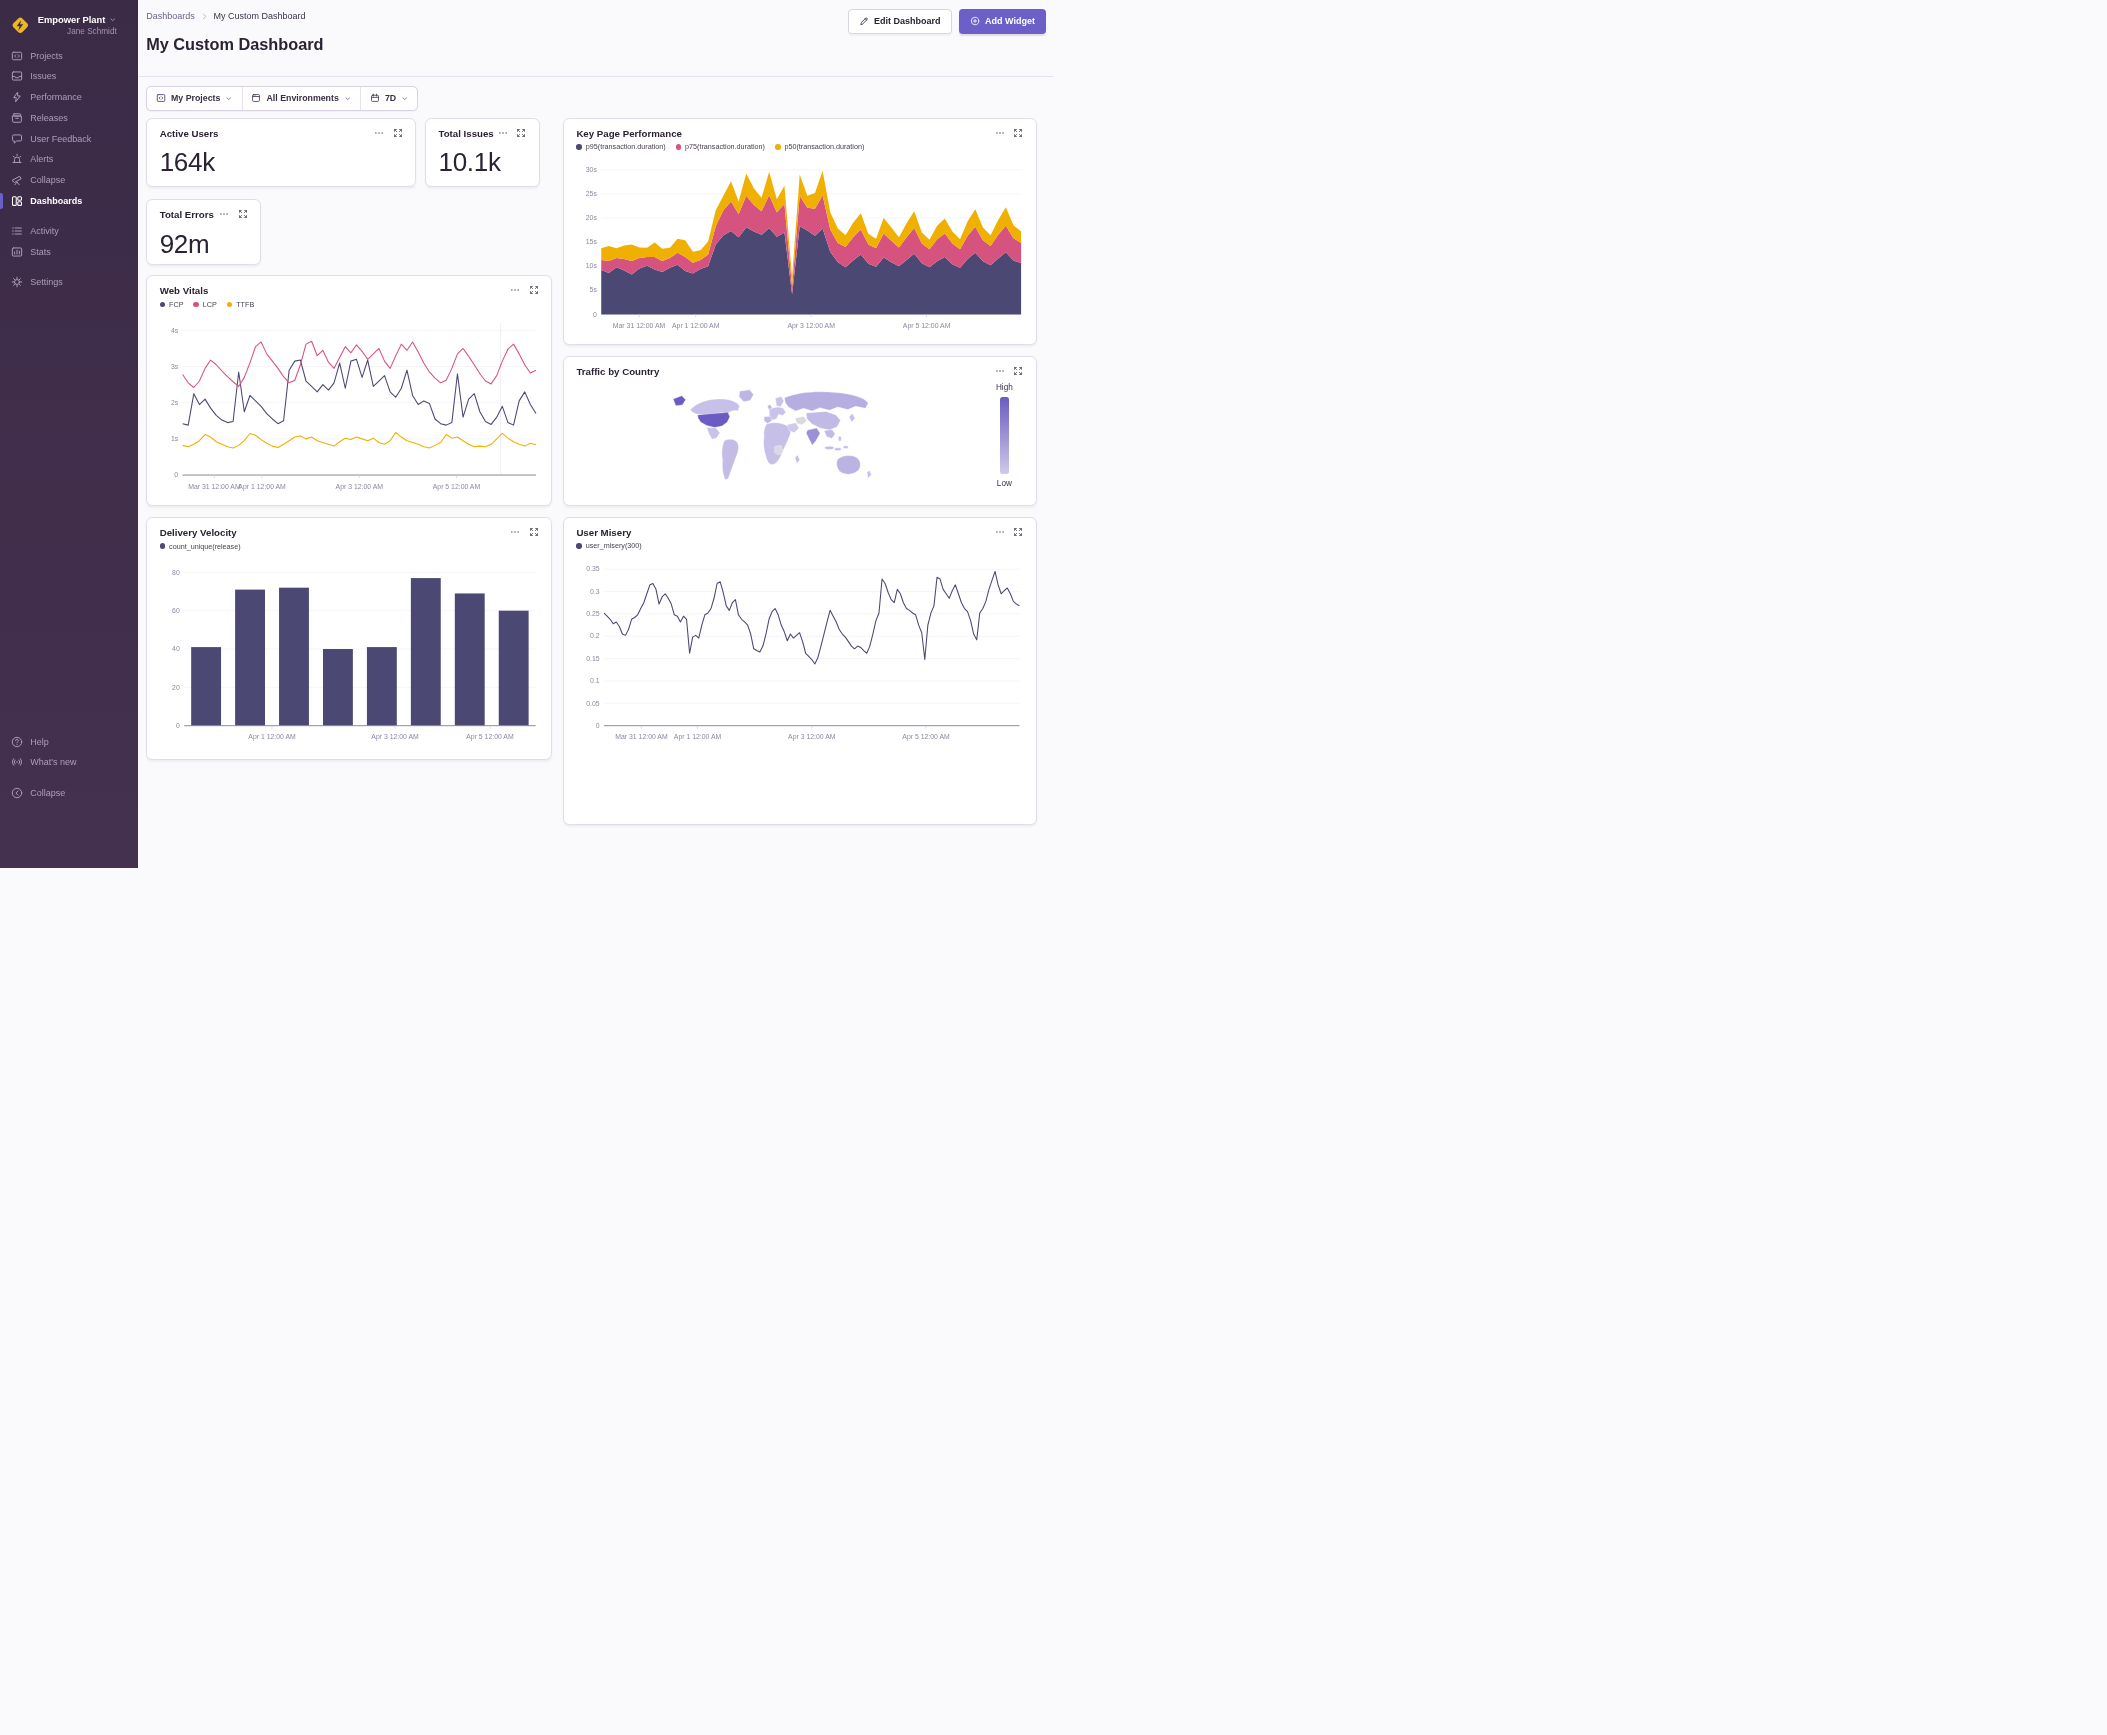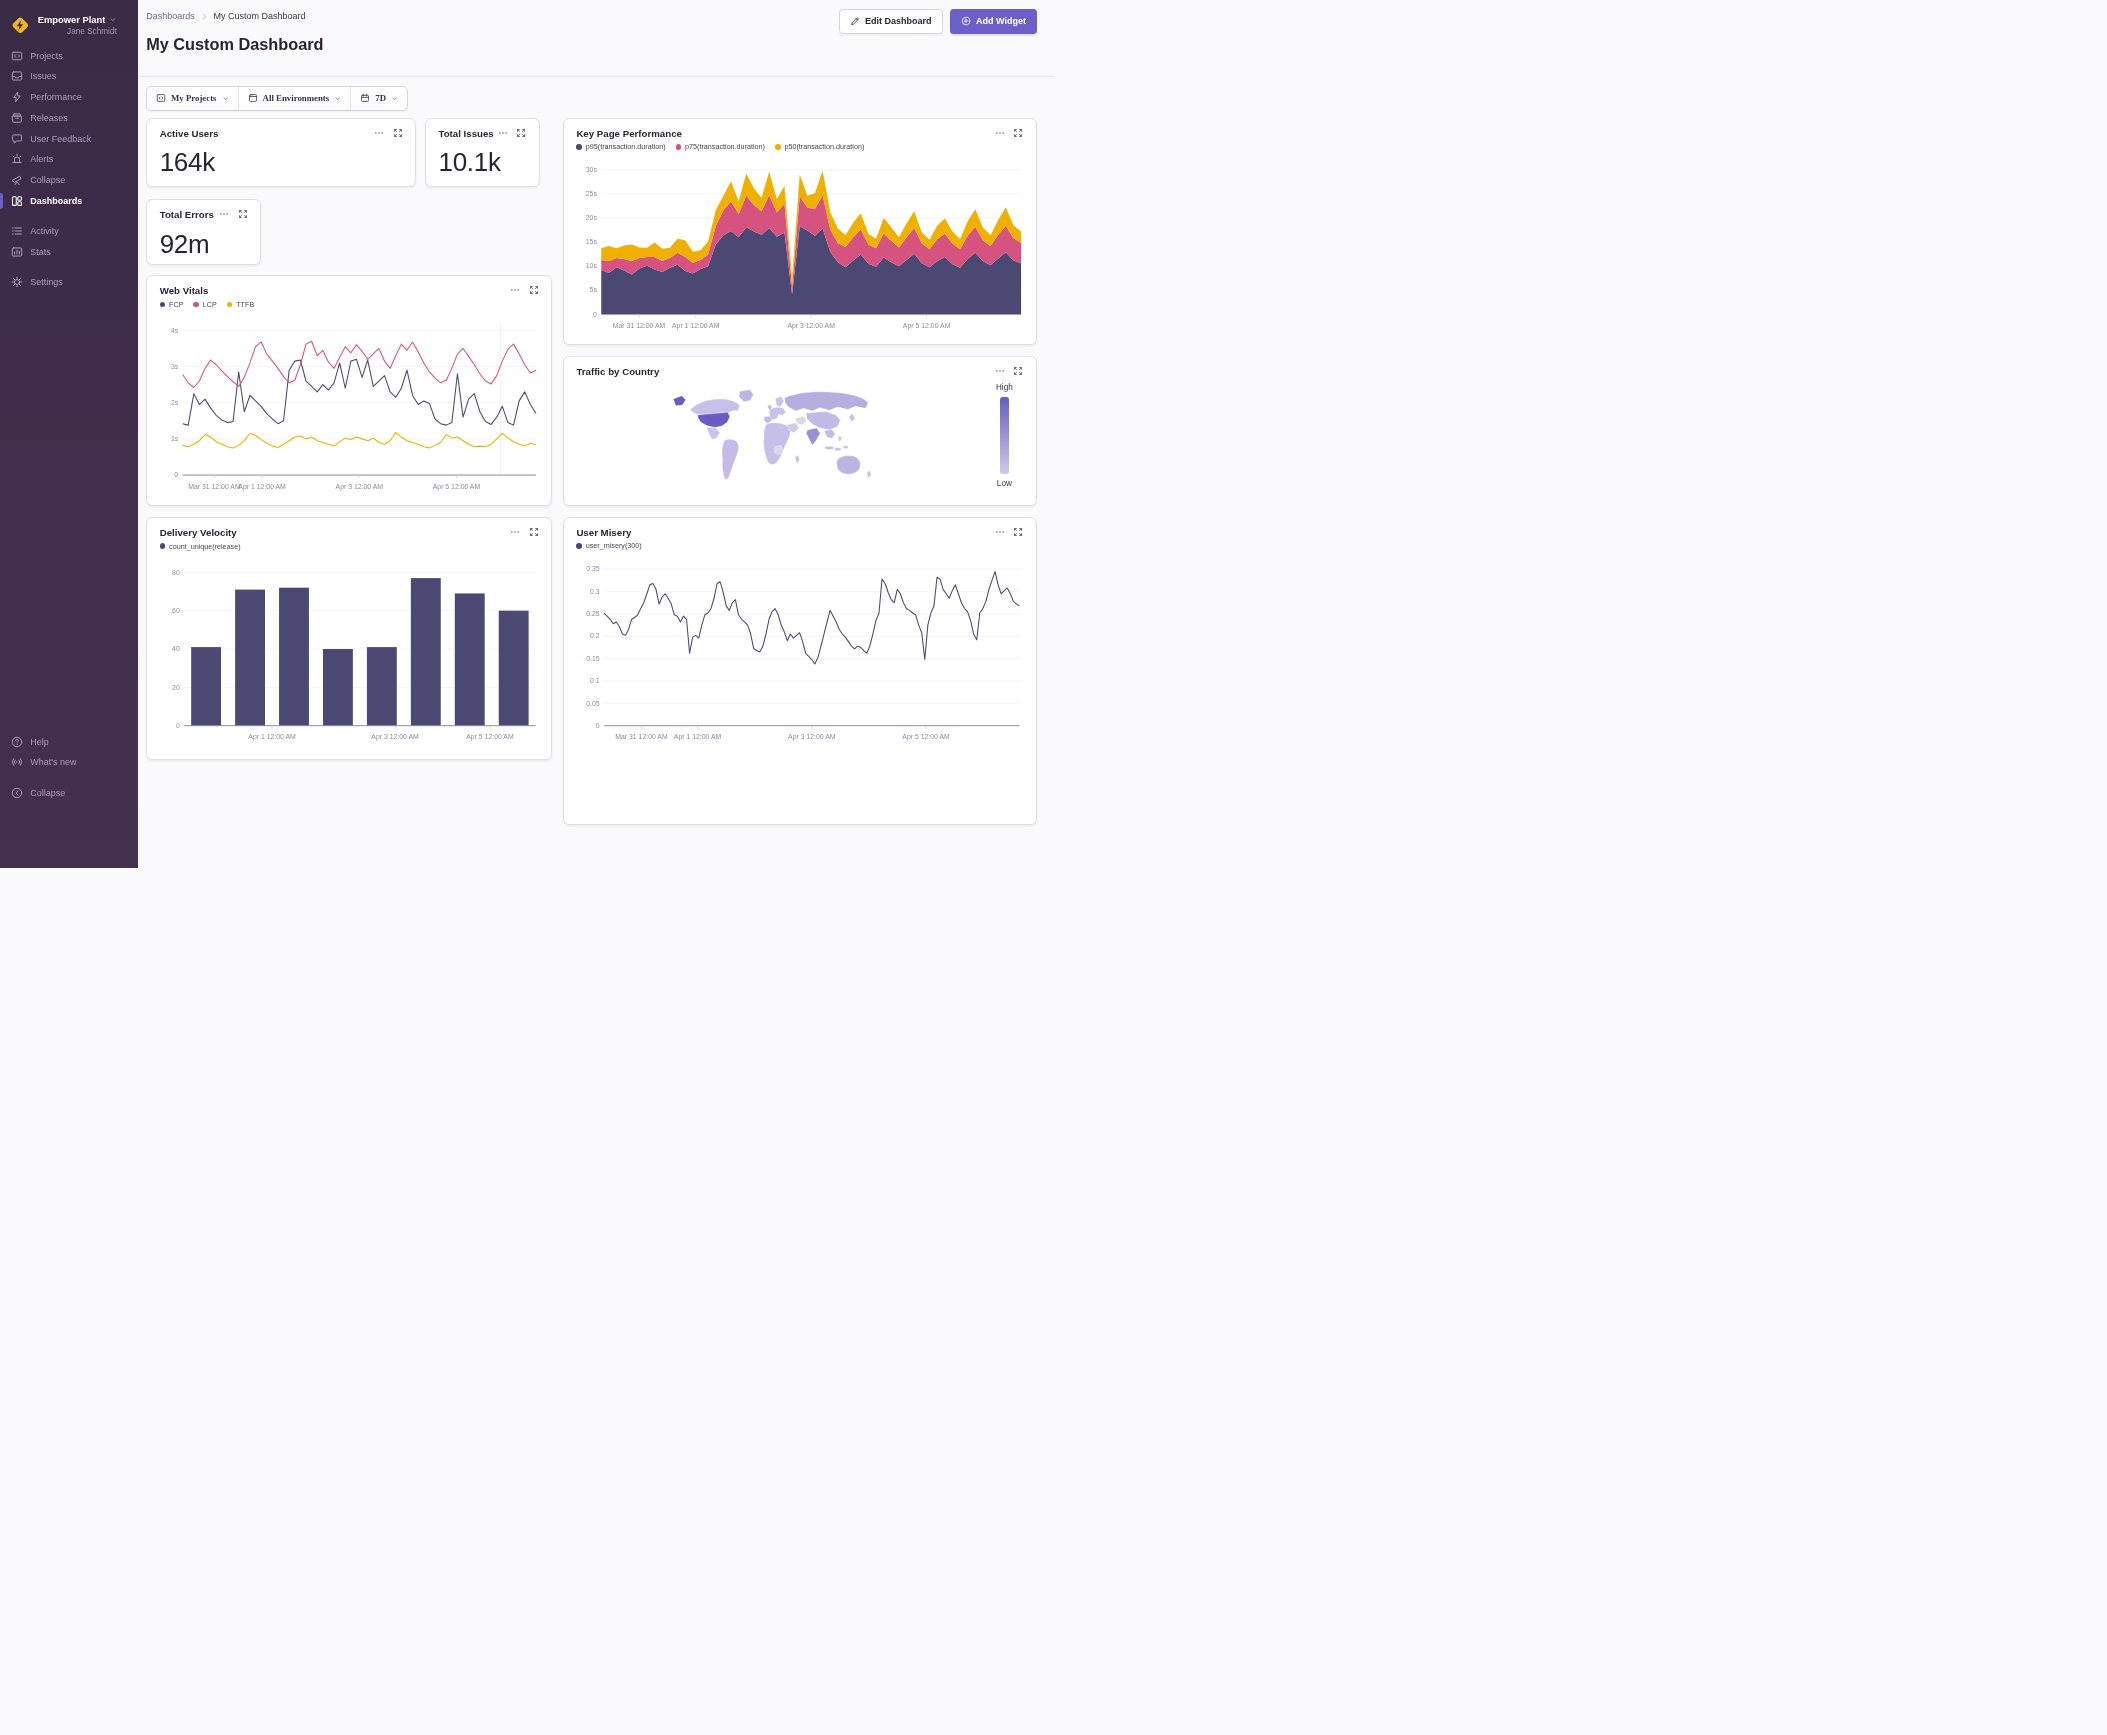--- a/index.html
+++ b/index.html
@@ -28,31 +28,31 @@
   .collapse-gap { margin-top:9.4px; }
 
   
   .main { flex:1; display:flex; flex-direction:column; min-width:0; }
   .topbar { background:#FAF9FB; border-bottom:0.6px solid #E8E2EE; padding:11.3px 19px 10px 8.2px; position:relative; height:77px; }
   .crumbs { display:flex; align-items:center; gap:5px; font-size:9px; }
   .crumb-parent { color:#6F6287; cursor:pointer; }
   .crumb-sep { display:inline-flex; width:8.8px; height:8.8px; color:#B5ACC2; }
   .crumb-current { color:#3D3349; }
   .page-title { font-size:16.3px; font-weight:bold; color:#2B2233; margin-top:14px; }
-  .top-actions { position:absolute; top:8.8px; right:17px; display:flex; gap:7.5px; }
+  .top-actions { position:absolute; top:8.8px; right:8px; display:flex; gap:7.5px; }
   .btn { display:inline-flex; align-items:center; gap:5px; height:25px; padding:0 10px; border-radius:3.8px;
          font-size:9px; font-weight:bold; cursor:pointer; border:0.6px solid transparent; }
   .btn-default { background:#fff; border-color:#D9D2E2; color:#2B2233; box-shadow:0 1.3px 1.3px rgba(43,34,51,0.04); }
   .btn-primary { background:#6C5FC7; color:#fff; box-shadow:0 1.3px 1.3px rgba(43,34,51,0.12); }
   .btn svg { width:10px; height:10px; }
 
   .content { padding:8.8px 19px 0 8.2px; flex:1; }
   .filterbar { display:inline-flex; align-items:stretch; background:#fff; border:0.6px solid #D9D2E2; border-radius:5px;
                height:25px; overflow:hidden; box-shadow:0 0.6px 1.3px rgba(43,34,51,0.04); }
-  .filter-seg { display:flex; align-items:center; gap:5px; padding:0 8.8px; font-size:8.8px; font-weight:bold; color:#3A2F45; cursor:pointer;font-family:Liberation Serif, serif; }
+  .filter-seg { display:flex; align-items:center; gap:5px; padding:0 8.8px; font-size:8.8px; font-weight:bold; color:#3A2F45; cursor:pointer; }
   .filter-seg + .filter-seg { border-left:0.6px solid #E7E1EC; }
   .filter-seg svg { width:10px; height:10px; }
   .chev { width:7.5px !important; height:7.5px !important; color:#71627F; }
 
   
   .grid { display:flex; gap:10.7px; margin-top:7px; }
   .col-left { width:406px; flex:0 0 406px; display:flex; flex-direction:column; }
   .col-right { width:474px; flex:0 0 474px; display:flex; flex-direction:column; }
   .statrow { display:flex; gap:8.8px; }
   .card { background:#fff; border:0.6px solid #E2DCE9; border-radius:6.3px; box-shadow:0 1.3px 1.9px rgba(43,34,51,0.05);

